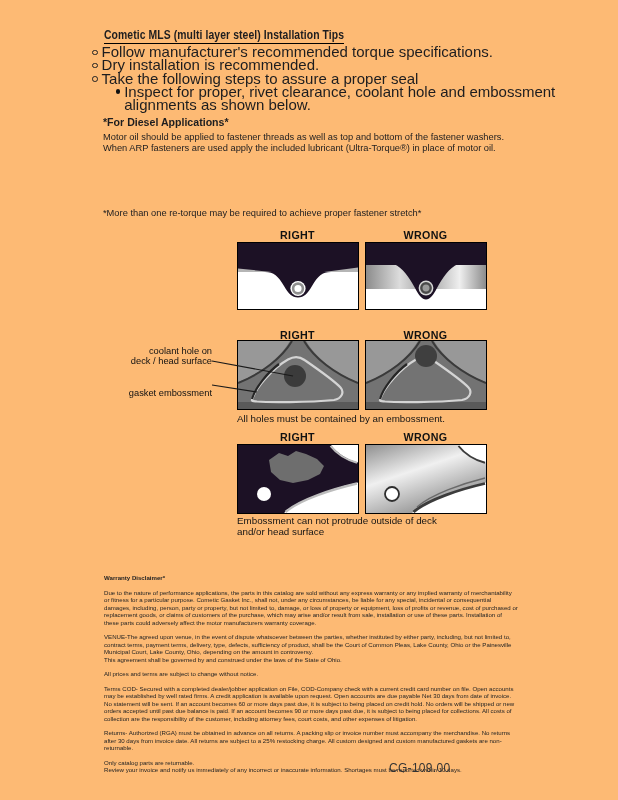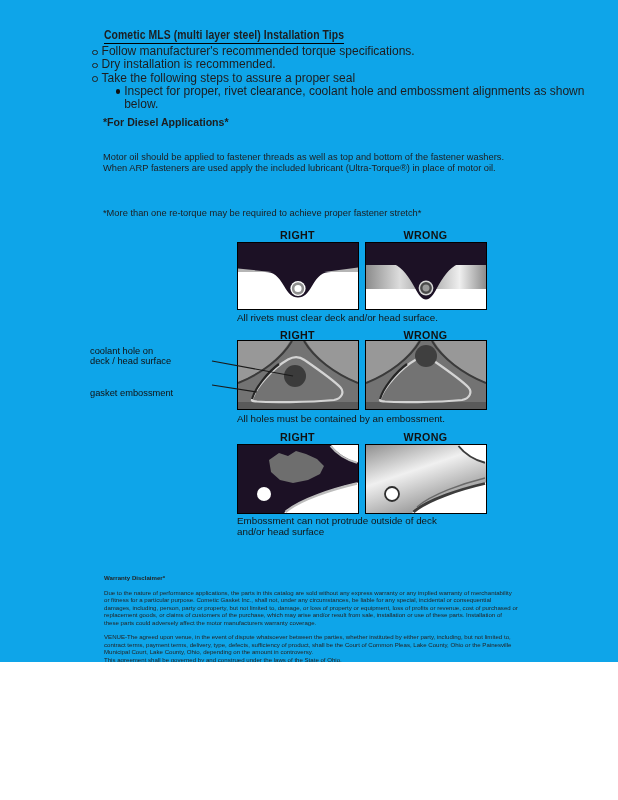--- a/index.html
+++ b/index.html
@@ -1,41 +1,41 @@
 <!DOCTYPE html>
 <html><head>
 <meta charset="utf-8">
 <style>
   html,body{margin:0;padding:0;background:#ffffff;}
-  .page{position:relative;width:618px;height:662px;background:#0ea5e9;
+  .page{position:relative;width:618px;height:800px;background:#fdba74;
         font-family:"Liberation Sans",sans-serif;color:#1d1d1f;overflow:hidden;}
 
   .title{position:absolute;left:104px;top:27px;font-size:13px;font-weight:bold;
          white-space:nowrap;border-bottom:1.7px solid #000;padding-bottom:1px;
          transform:scaleX(.8);transform-origin:0 0;letter-spacing:.1px;}
 
-  .bullets{position:absolute;left:92px;top:45px;font-size:12px;line-height:13.3px;}
+  .bullets{position:absolute;left:92px;top:45px;font-size:15px;line-height:13.3px;}
   .b-row{display:flex;align-items:flex-start;}
   .b-row.sub{margin-left:24px;}
   .o-bullet{flex:none;width:3.6px;height:3.6px;border:1px solid #222;border-radius:50%;
             margin:4.6px 4px 0 0;}
   .f-bullet{flex:none;width:4.2px;height:4.2px;background:#111;border-radius:50%;
             margin:4.6px 4px 0 0;}
 
   .diesel-h{position:absolute;left:103px;top:116px;font-size:10.6px;font-weight:bold;}
   .body-p{position:absolute;left:103px;width:500px;font-size:9.3px;line-height:11px;
           white-space:pre-line;margin:0;}
 
   .dg-h{position:absolute;width:123px;text-align:center;font-size:11.6px;
         font-weight:600;letter-spacing:.4px;color:#111;transform:scaleX(.92);}
   .panel{position:absolute;border:1.6px solid #000;background:#fff;}
   .panel svg{display:block;}
   .dg-cap{position:absolute;font-size:9.8px;line-height:11px;color:#141414;
           white-space:pre-line;}
-  .lbl{position:absolute;left:90px;width:122px;font-size:9.3px;
+  .lbl{position:absolute;left:90px;width:122px;text-align:right;font-size:9.3px;
        line-height:10.4px;color:#111;white-space:pre-line;}
   .leader{position:absolute;left:110px;top:328px;pointer-events:none;z-index:6;}
 
   .warranty{position:absolute;left:104px;top:574px;width:414px;font-size:6.1px;
             line-height:7.5px;color:#242424;}
   .disc-h{font-weight:bold;margin:0 0 7px 0;}
   .disc-p{margin:0 0 7px 0;}
   .disc-p.tight{margin-bottom:0;}
 
   .doc-code{position:absolute;left:389px;top:761px;font-size:12px;color:#333;
@@ -61,21 +61,21 @@
       <span class="o-bullet"></span>
       <span>Take the following steps to assure a proper seal</span>
     </div>
     <div class="b-row sub">
       <span class="f-bullet"></span>
       <span>Inspect for proper, rivet clearance, coolant hole and embossment alignments as shown below.</span>
     </div>
   </div>
 
   <div class="diesel-h">*For Diesel Applications*</div>
-  <p class="body-p" style="top:132px;margin-top:20px;">Motor oil should be applied to fastener threads as well as top and bottom of the fastener washers.
+  <p class="body-p" style="top:132px;">Motor oil should be applied to fastener threads as well as top and bottom of the fastener washers.
 When ARP fasteners are used apply the included lubricant (Ultra-Torque®) in place of motor oil.</p>
   <p class="body-p" style="top:208px;">*More than one re-torque may be required to achieve proper fastener stretch*</p>
 
   <div class="dg-h" style="left:236px;top:228px;">RIGHT</div>
   <div class="dg-h" style="left:364px;top:228px;">WRONG</div>
 
   <div class="panel" style="left:237px;top:242px;">
     <svg width="120" height="66" viewBox="0 0 120 66">
       <rect width="120" height="66" fill="#1c1125"></rect>
       <path d="M0,29 L27,29 C36,29 40,33 46,43 C50,50 54,54.5 60,54.5 C66,54.5 70,50 74,43 C80,33 84,29 93,29 L120,29 L120,66 L0,66 Z" fill="#ffffff"></path>
@@ -97,21 +97,20 @@
         </linearGradient>
       </defs>
       <rect width="120" height="66" fill="#1c1125"></rect>
       <rect x="0" y="22" width="120" height="24" fill="url(#g1)"></rect>
       <rect x="0" y="46" width="120" height="20" fill="#ffffff"></rect>
       <path d="M28,21 L92,21 C83,25 77,34 71,45 C67,52.5 64,56.5 60,56.5 C56,56.5 53,52.5 49,45 C43,34 37,25 28,21 Z" fill="#1c1125"></path>
       <circle cx="60" cy="45" r="7.4" fill="#d6d6d6"></circle>
       <circle cx="60" cy="45" r="4.7" fill="#9a9a9a" stroke="#4a4a4a" stroke-width="2.4"></circle>
     </svg>
   </div>
-  <div class="dg-cap" style="left:237px;top:312px;">All rivets must clear deck and/or head surface.</div>
 
   <div class="dg-h" style="left:236px;top:328px;">RIGHT</div>
   <div class="dg-h" style="left:364px;top:328px;">WRONG</div>
 
   <div class="lbl" style="top:346px;">coolant hole on
 deck / head surface</div>
   <div class="lbl" style="top:388px;">gasket embossment</div>
 
   <div class="panel" style="left:237px;top:340px;">
     <svg width="120" height="68" viewBox="0 0 120 68">

